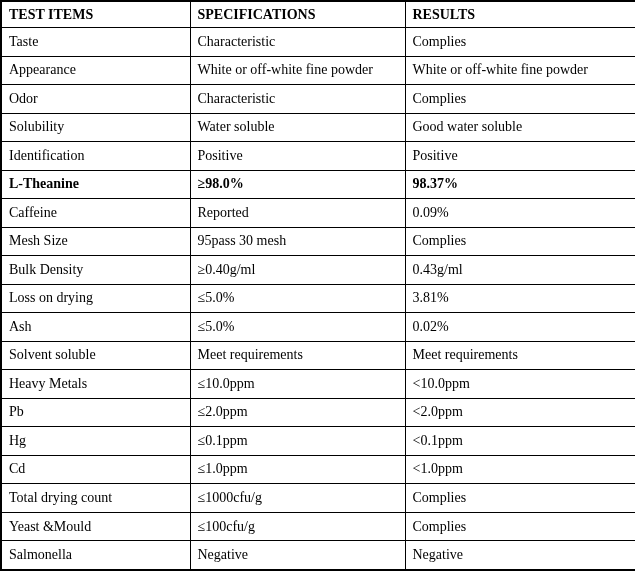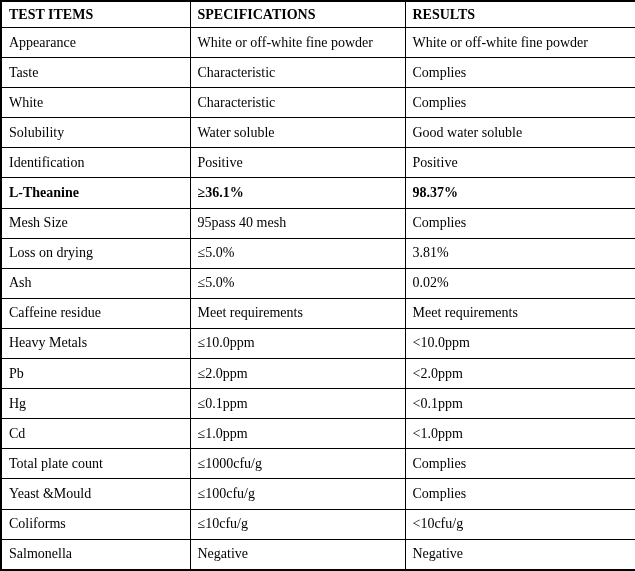--- a/index.html
+++ b/index.html
@@ -56,66 +56,76 @@
     </colgroup>
     <thead>
       <tr>
         <th>TEST ITEMS</th>
         <th>SPECIFICATIONS</th>
         <th>RESULTS</th>
       </tr>
     </thead>
     <tbody>
         <tr>
+          <td>Taste</td>
+          <td>Characteristic</td>
+          <td>Complies</td>
+        </tr>
+        <tr>
           <td>Appearance</td>
           <td>White or off-white fine powder</td>
           <td>White or off-white fine powder</td>
         </tr>
         <tr>
-          <td>Taste</td>
-          <td>Characteristic</td>
-          <td>Complies</td>
-        </tr>
-        <tr>
-          <td>White</td>
+          <td>Odor</td>
           <td>Characteristic</td>
           <td>Complies</td>
         </tr>
         <tr>
           <td>Solubility</td>
           <td>Water soluble</td>
           <td>Good water soluble</td>
         </tr>
         <tr>
           <td>Identification</td>
           <td>Positive</td>
           <td>Positive</td>
         </tr>
         <tr class="bold-row">
           <td>L-Theanine</td>
-          <td>≥36.1%</td>
+          <td>≥98.0%</td>
           <td>98.37%</td>
         </tr>
         <tr>
+          <td>Caffeine</td>
+          <td>Reported</td>
+          <td>0.09%</td>
+        </tr>
+        <tr>
           <td>Mesh Size</td>
-          <td>95pass 40 mesh</td>
+          <td>95pass 30 mesh</td>
           <td>Complies</td>
+        </tr>
+        <tr>
+          <td>Bulk Density</td>
+          <td>≥0.40g/ml</td>
+          <td>0.43g/ml</td>
         </tr>
         <tr>
           <td>Loss on drying</td>
           <td>≤5.0%</td>
           <td>3.81%</td>
         </tr>
         <tr>
           <td>Ash</td>
           <td>≤5.0%</td>
           <td>0.02%</td>
         </tr>
         <tr>
-          <td>Caffeine residue</td>
+          <td>Solvent soluble</td>
           <td>Meet requirements</td>
           <td>Meet requirements</td>
         </tr>
         <tr>
           <td>Heavy Metals</td>
           <td>≤10.0ppm</td>
           <td>&lt;10.0ppm</td>
         </tr>
         <tr>
           <td>Pb</td>
@@ -126,33 +136,28 @@
           <td>Hg</td>
           <td>≤0.1ppm</td>
           <td>&lt;0.1ppm</td>
         </tr>
         <tr>
           <td>Cd</td>
           <td>≤1.0ppm</td>
           <td>&lt;1.0ppm</td>
         </tr>
         <tr>
-          <td>Total plate count</td>
+          <td>Total drying count</td>
           <td>≤1000cfu/g</td>
           <td>Complies</td>
         </tr>
         <tr>
           <td>Yeast &amp;Mould</td>
           <td>≤100cfu/g</td>
           <td>Complies</td>
-        </tr>
-        <tr>
-          <td>Coliforms</td>
-          <td>≤10cfu/g</td>
-          <td>&lt;10cfu/g</td>
         </tr>
         <tr>
           <td>Salmonella</td>
           <td>Negative</td>
           <td>Negative</td>
         </tr>
       </tbody>
   </table>
 </div>
 

